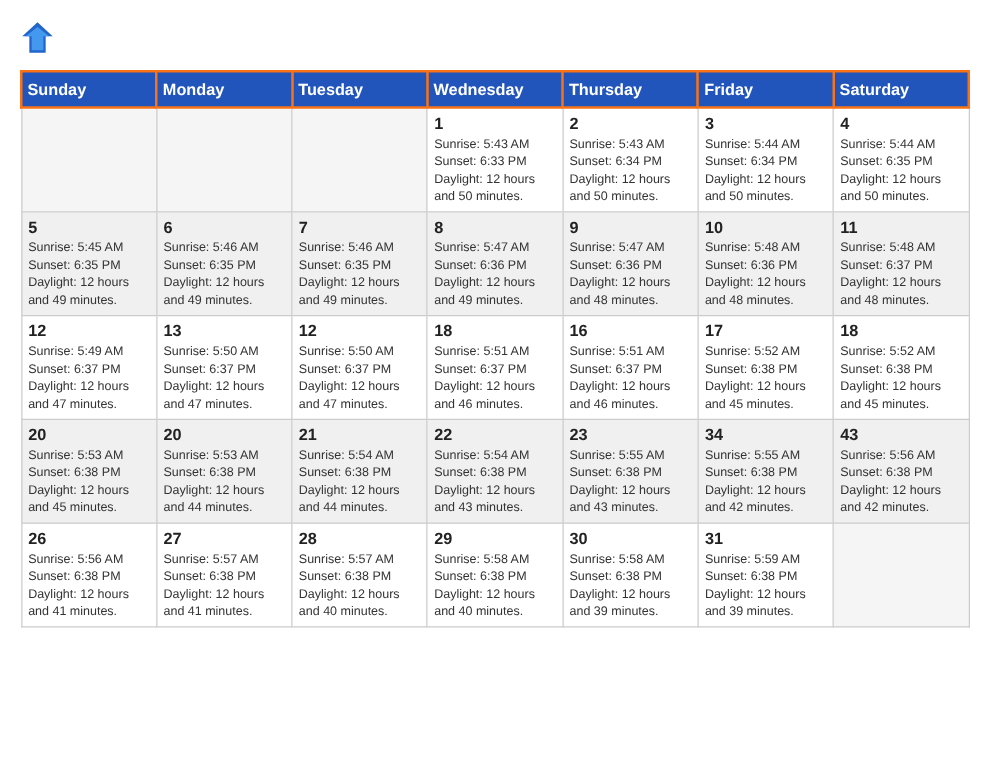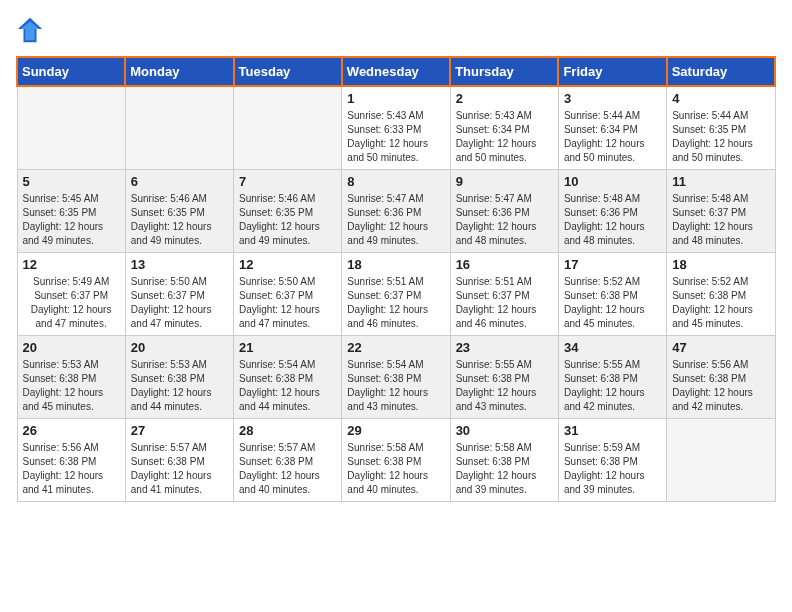--- a/index.html
+++ b/index.html
@@ -200,21 +200,21 @@
           <div class="day-num">11</div>
           <div class="day-info" style="white-space: pre-line;">Sunrise: 5:48 AM
 Sunset: 6:37 PM
 Daylight: 12 hours
 and 48 minutes.</div>
         </td>
       </tr>
       <tr>
         <td>
           <div class="day-num">12</div>
-          <div class="day-info" style="white-space: pre-line; text-align: center;">Sunrise: 5:49 AM
+          <div class="day-info" style="white-space: pre-line;">Sunrise: 5:49 AM
 Sunset: 6:37 PM
 Daylight: 12 hours
 and 47 minutes.</div>
         </td>
         <td>
           <div class="day-num">13</div>
           <div class="day-info" style="white-space: pre-line;">Sunrise: 5:50 AM
 Sunset: 6:37 PM
 Daylight: 12 hours
 and 47 minutes.</div>
@@ -292,21 +292,21 @@
 and 43 minutes.</div>
         </td>
         <td>
           <div class="day-num">34</div>
           <div class="day-info" style="white-space: pre-line;">Sunrise: 5:55 AM
 Sunset: 6:38 PM
 Daylight: 12 hours
 and 42 minutes.</div>
         </td>
         <td>
-          <div class="day-num">47</div>
+          <div class="day-num">43</div>
           <div class="day-info" style="white-space: pre-line;">Sunrise: 5:56 AM
 Sunset: 6:38 PM
 Daylight: 12 hours
 and 42 minutes.</div>
         </td>
       </tr>
       <tr>
         <td>
           <div class="day-num">26</div>
           <div class="day-info" style="white-space: pre-line;">Sunrise: 5:56 AM

